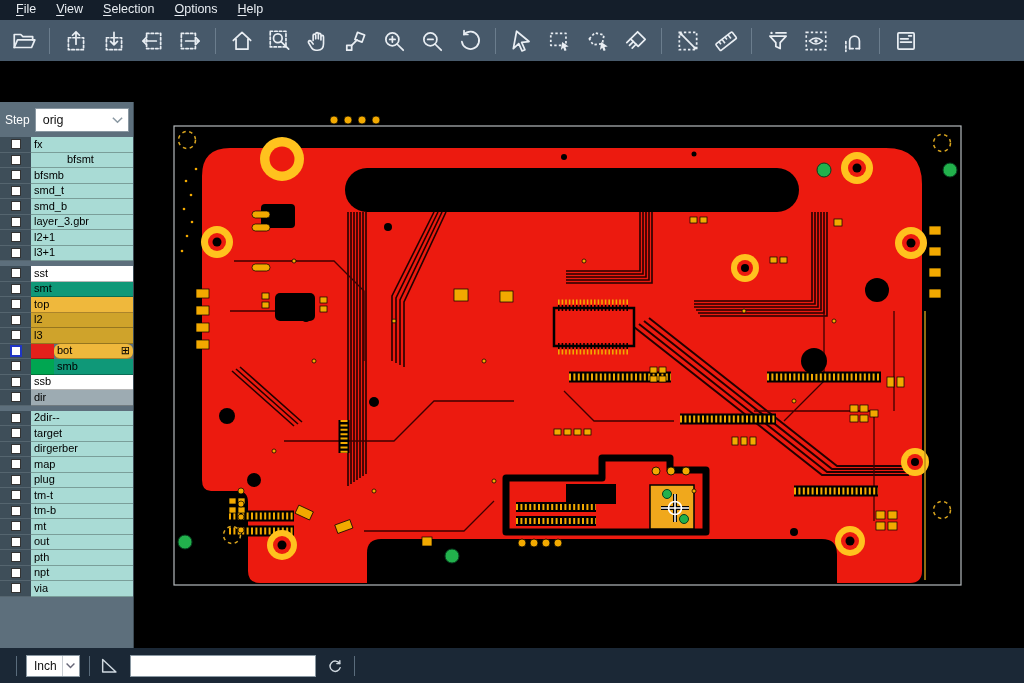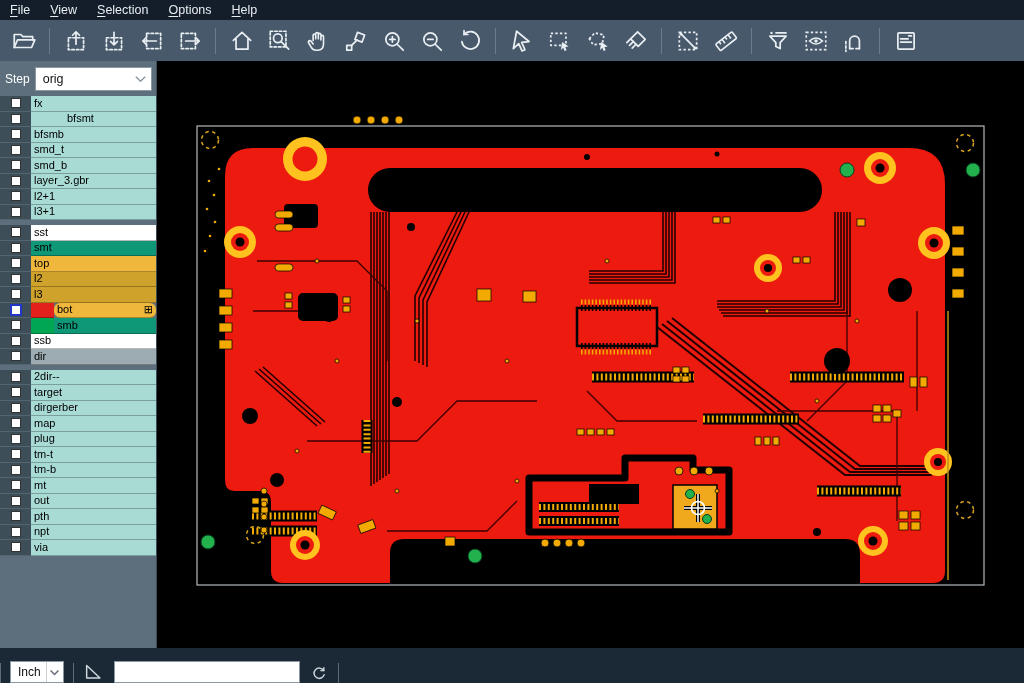--- a/index.html
+++ b/index.html
@@ -1,52 +1,52 @@
 <!DOCTYPE html>
 <html><head>
 <meta charset="utf-8">
 <style>
   *{margin:0;padding:0;box-sizing:border-box;}
   html,body{width:1024px;height:683px;overflow:hidden;background:#000;}
   body{font-family:"Liberation Sans",sans-serif;}
   .app{width:1024px;height:683px;display:flex;flex-direction:column;}
 
   
-  .menubar{height:20px;background:#141e2a;display:flex;align-items:center;color:#e8edf2;font-size:12.5px;}
+  .menubar{height:20px;background:#141e2a;display:flex;align-items:flex-start;padding-left:6px;color:#e8edf2;font-size:12.5px;}
   .menu-item{padding:2px 10px 3px;cursor:default;}
   .menu-item .mn{text-decoration:underline;text-underline-offset:2px;}
 
   
   .toolbar{height:41px;background:#47596a;display:flex;align-items:center;padding:0 6px;gap:3px;}
   .tbtn{width:35px;height:34px;display:flex;align-items:center;justify-content:center;border-radius:3px;}
   .tbtn svg{display:block;}
   .tsep{width:1px;height:26px;background:#6b7d8d;margin:0 5px;flex:none;}
 
   
   .main{height:587px;display:flex;}
-  .sidebar{width:157px;background:#5d6f7c;display:flex;flex-direction:column;border-right:1px solid #3d4b55;}
+  .sidebar{width:134px;background:#5d6f7c;display:flex;flex-direction:column;border-right:1px solid #3d4b55;margin-top:41px;}
   .step-row{height:35px;display:flex;align-items:center;padding:0 4px 0 5px;gap:5px;color:#fff;font-size:12px;flex:none;}
   .step-select{flex:1;height:24px;background:#fff;color:#111;display:flex;align-items:center;justify-content:space-between;padding:0 4px 0 7px;font-size:12.5px;border:1px solid #8a98a2;}
   .step-select svg{flex:none;}
   .layer-list{flex:none;text-align:center;}
   .layer-group{margin-bottom:5px;}
   .layer-row{display:flex;height:15.5px;align-items:stretch;}
   .cb-cell{width:31px;background:#3e4e59;display:flex;align-items:center;justify-content:center;border-bottom:1px solid #55656f;flex:none;}
   .checkbox{width:10px;height:10px;background:#fff;border:1px solid #333;}
   .checkbox.sel{border:2px solid #1f35c5;width:12px;height:12px;}
   .swatch{width:23px;flex:none;border-bottom:1px solid rgba(0,0,0,.3);}
   .label{flex:1;font-size:11px;color:#000;display:flex;align-items:center;justify-content:space-between;padding:0 3px 1px 3px;border-bottom:1px solid rgba(0,0,0,.28);white-space:nowrap;overflow:hidden;}
   .label .grid{font-size:11px;line-height:1;}
   .coords{margin-top:auto;padding:4px 8px 12px;color:#eef3f6;font-size:13px;line-height:1.6;}
 
   .canvas{flex:1;background:#000;position:relative;overflow:hidden;}
   .canvas svg{position:absolute;left:0;top:0;}
 
   
-  .statusbar{height:35px;background:#1b2836;display:flex;align-items:flex-end;gap:9px;padding:0 0;}
+  .statusbar{height:35px;background:#1b2836;display:flex;align-items:center;gap:9px;padding:0 16px;}
   .ssep{width:1px;height:20px;background:#5a6c7c;flex:none;}
   .units-select{height:22px;background:#fff;display:flex;align-items:center;font-size:12px;color:#111;border:1px solid #8a98a2;}
   .units-select .uval{padding:0 5px 0 7px;}
   .units-select .uchev{width:17px;height:100%;border-left:1px solid #c9ced3;display:flex;align-items:center;justify-content:center;}
   .sb-input{width:186px;height:22px;background:#fff;border:1px solid #8a98a2;font-size:12px;padding:0 5px;font-family:"Liberation Sans",sans-serif;}
 </style>
 </head>
 <body>
 
 <div class="app">

